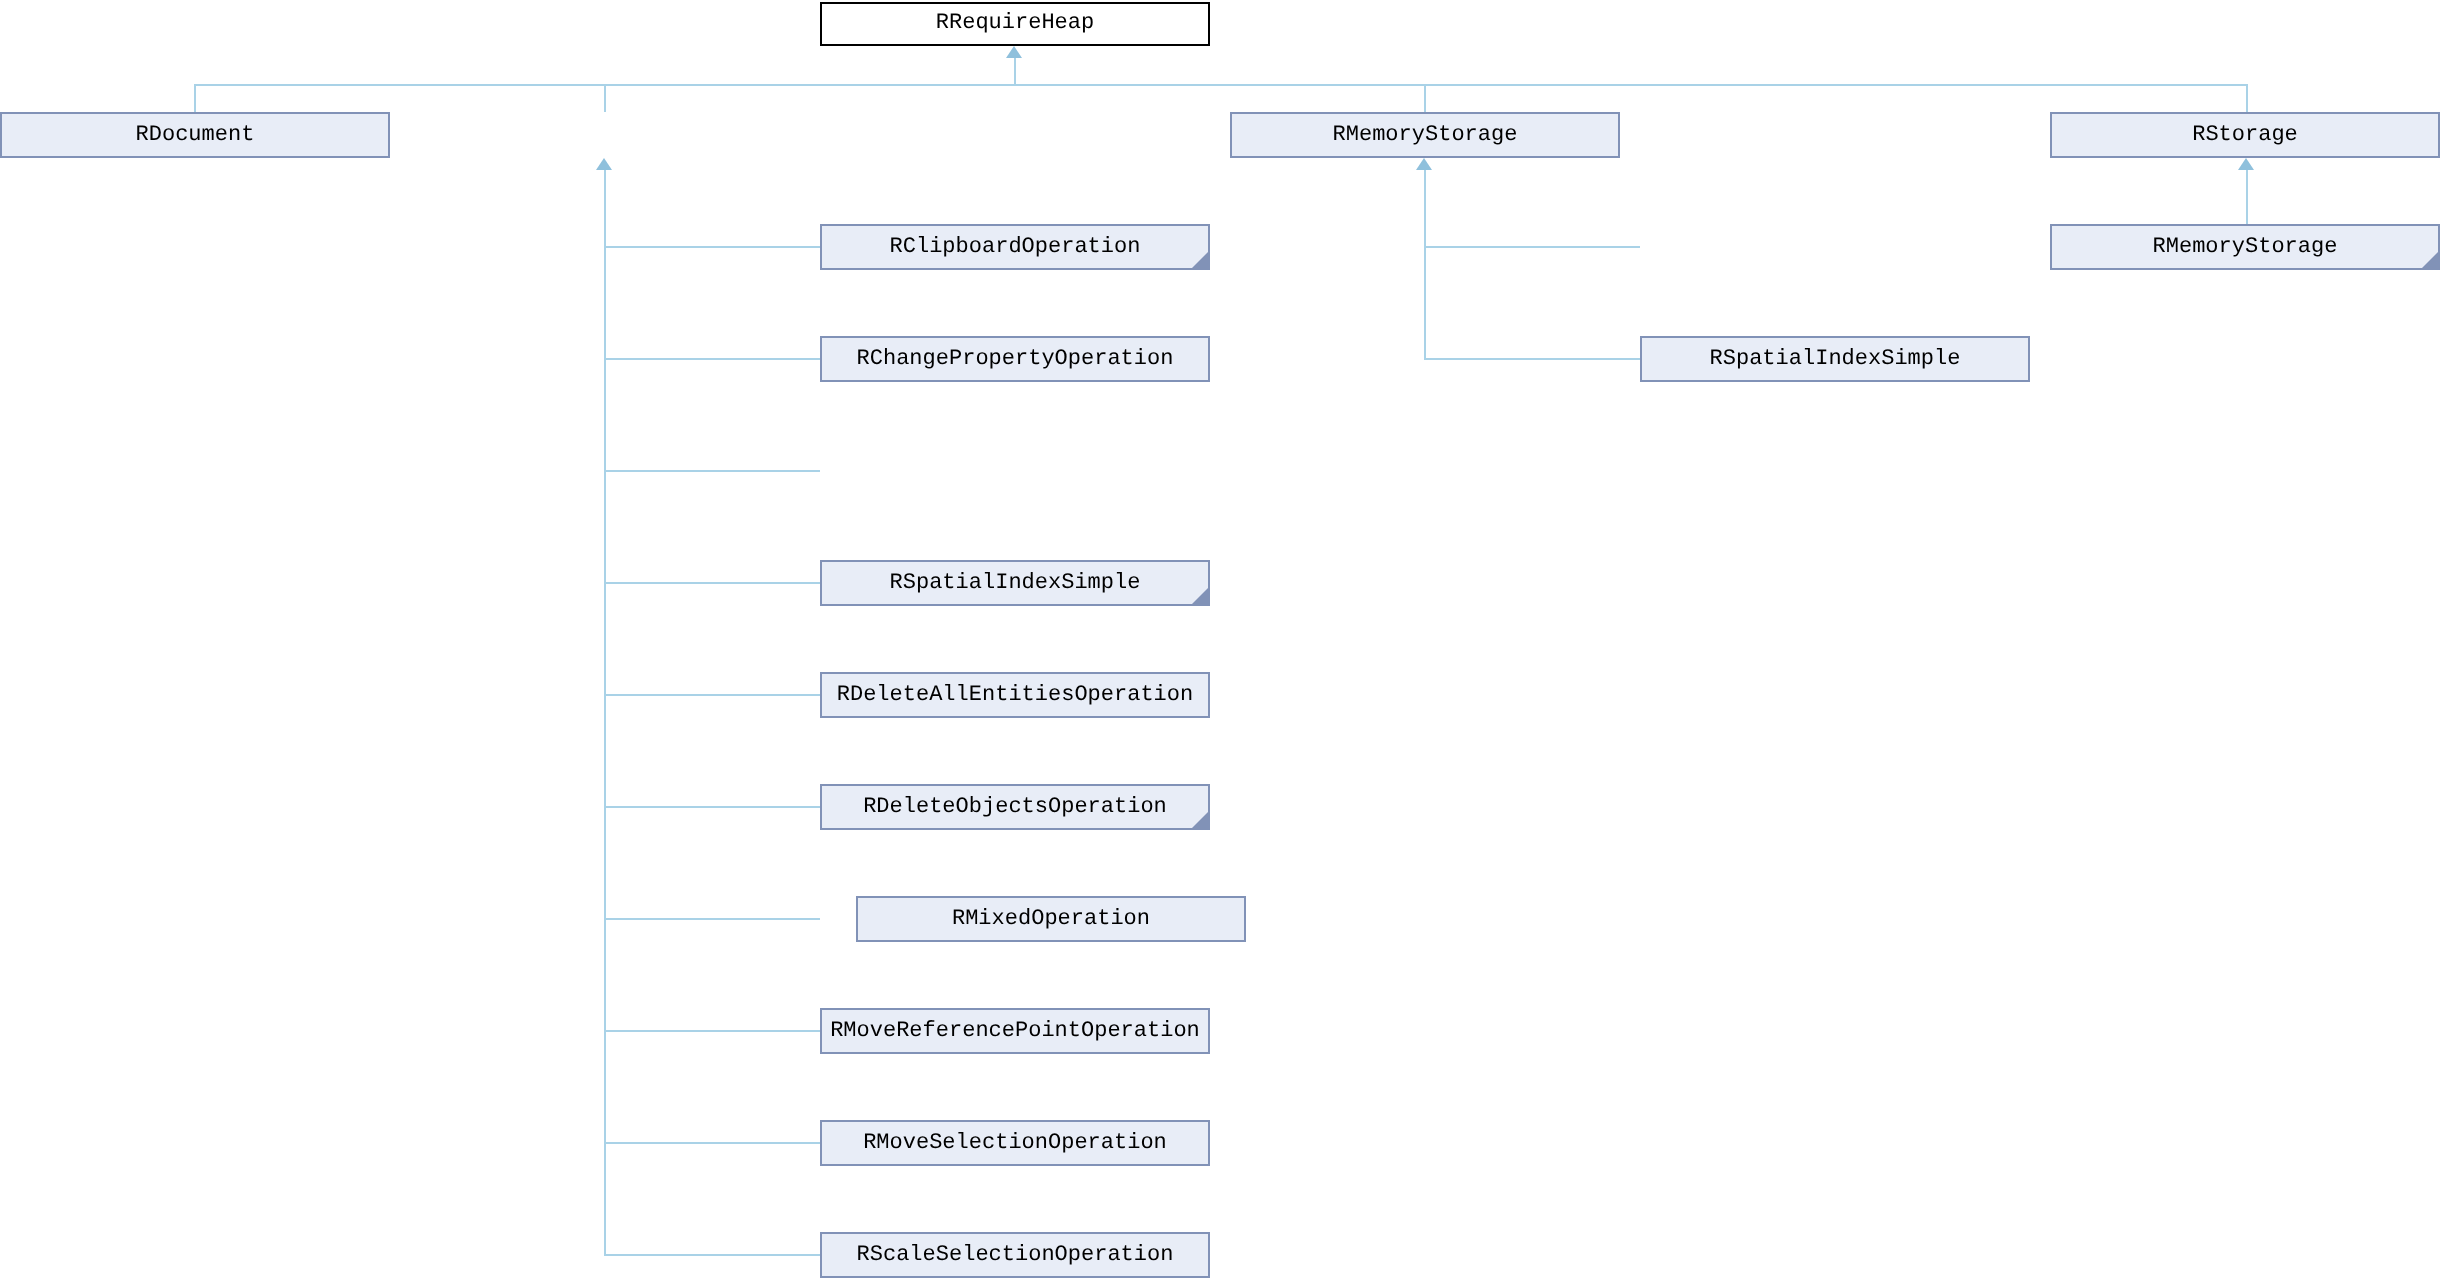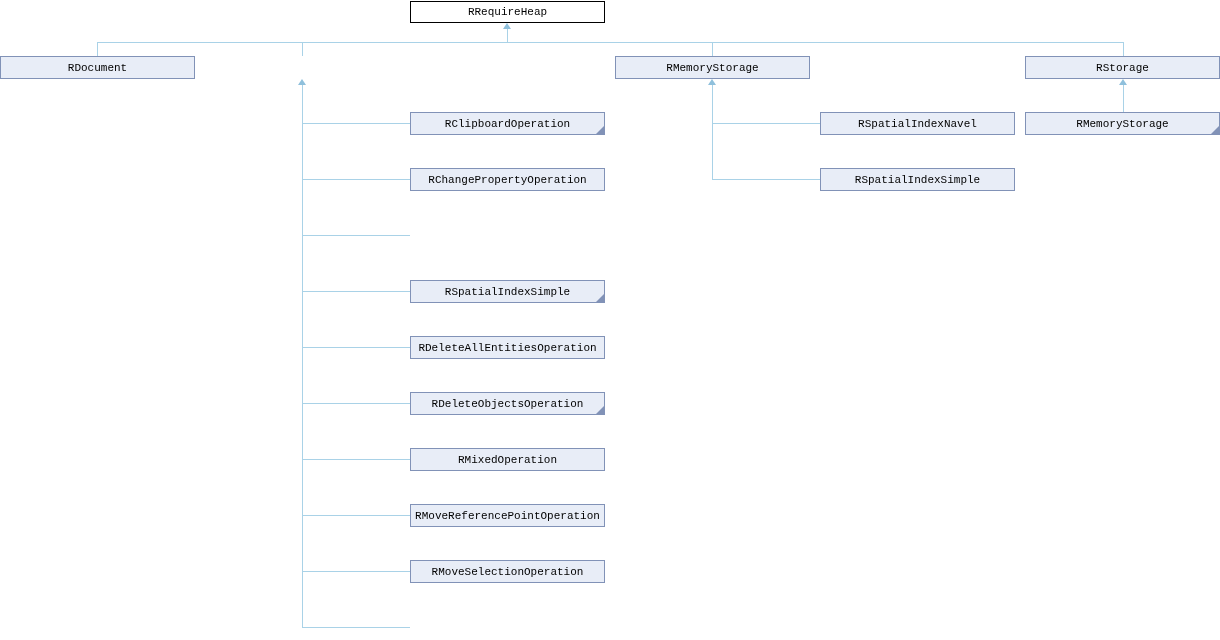--- a/index.html
+++ b/index.html
@@ -109,33 +109,33 @@
     <span class="lbl">RSpatialIndexSimple</span>
     <span class="fold"></span>
   </div>
   <div class="node" style="left:410px;top:392px">
     <span class="lbl">RDeleteObjectsOperation</span>
     <span class="fold"></span>
   </div>
   <div class="node" style="left:410px;top:336px">
     <span class="lbl">RDeleteAllEntitiesOperation</span>
   </div>
-  <div class="node" style="left:410px;top:448px">
+  <div class="node" style="left:428px;top:448px">
     <span class="lbl">RMixedOperation</span>
   </div>
   <div class="node" style="left:410px;top:504px">
     <span class="lbl">RMoveReferencePointOperation</span>
   </div>
   <div class="node" style="left:410px;top:560px">
     <span class="lbl">RMoveSelectionOperation</span>
   </div>
+  <div class="node" style="left:410px;top:616px">
+    <span class="lbl">RScaleSelectionOperation</span>
+  </div>
 
-  <div class="node" style="left:820px;top:112px">
-    <span class="lbl">RSpatialIndexNavel</span>
-  </div>
   <div class="node" style="left:820px;top:168px">
     <span class="lbl">RSpatialIndexSimple</span>
   </div>
 
   <div class="node" style="left:1025px;top:112px">
     <span class="lbl">RMemoryStorage</span>
     <span class="fold"></span>
   </div>
 
 </div>

